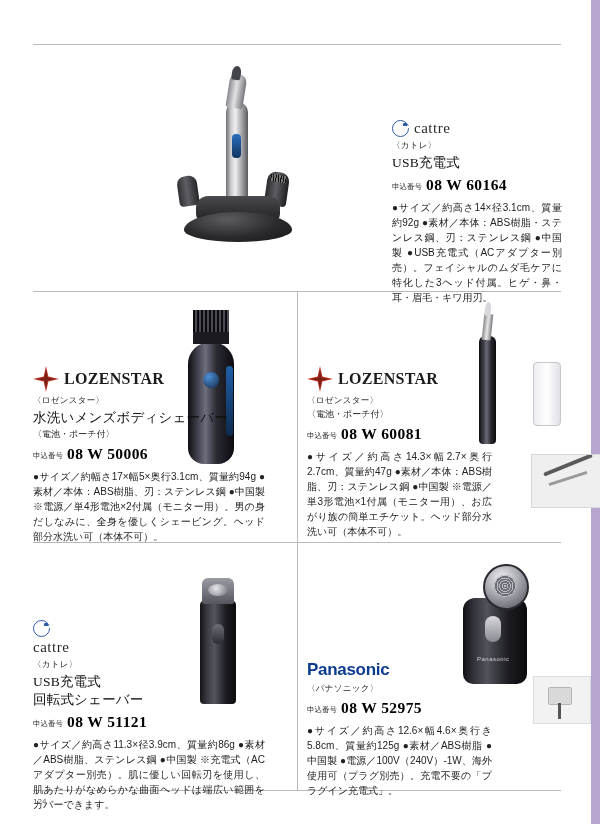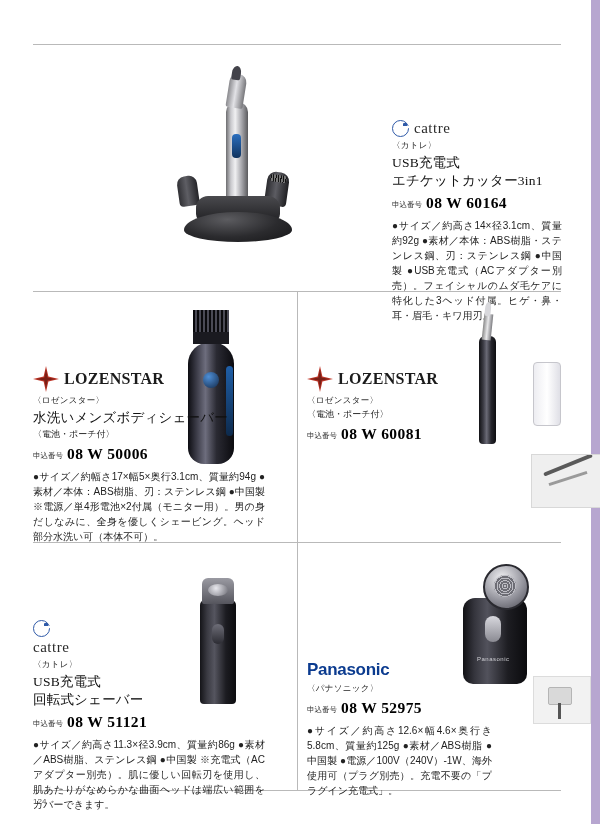--- a/index.html
+++ b/index.html
@@ -428,21 +428,20 @@
       <div class="nt-base"></div>
     </div>
 
     <div style="position:absolute; left:392px; top:62px; width:170px;">
       <div class="brand-row">
         <span class="cattre-mark"></span>
         <span class="brand-cattre">cattre</span>
       </div>
       <div class="brand-kana">〈カトレ〉</div>
       <div class="prod-title">USB充電式</div>
-      <div class="prod-title" style="margin-top:0;">エチケットカッター3in1</div>
       <div class="code-row">
         <span class="code-label">申込番号</span>
         <span class="code-value">08 W 60164</span>
       </div>
       <div class="spec">●サイズ／約高さ14×径3.1cm、質量約92g ●素材／本体：ABS樹脂・ステンレス鋼、刃：ステンレス鋼 ●中国製 ●USB充電式（ACアダプター別売）。フェイシャルのムダ毛ケアに特化した3ヘッド付属。ヒゲ・鼻・耳・眉毛・キワ用刃。</div>
     </div>
   </div>
 
   <div class="product" style="left:0px; top:300px; width:297px; height:238px;">
 
@@ -496,20 +495,21 @@
           </svg>
         </span>
         <span class="brand-lozenstar">LOZENSTAR</span>
       </div>
       <div class="brand-kana">〈ロゼンスター〉</div>
       <div class="prod-sub">〈電池・ポーチ付〉</div>
       <div class="code-row">
         <span class="code-label">申込番号</span>
         <span class="code-value">08 W 60081</span>
       </div>
+      <div class="spec" style="width:185px;">●サイズ／約高さ14.3×幅2.7×奥行2.7cm、質量約47g ●素材／本体：ABS樹脂、刃：ステンレス鋼 ●中国製 ※電源／単3形電池×1付属（モニター用）、お広がり族の簡単エチケット。ヘッド部分水洗い可（本体不可）。</div>
     </div>
   </div>
 
   <div class="product" style="left:0px; top:552px; width:297px; height:236px;">
 
     <div class="img-wrap" style="left:170px; top:6px; width:120px; height:170px;">
       <div class="rs-body"></div>
       <div class="rs-head"></div>
       <div class="rs-btn"></div>
     </div>

